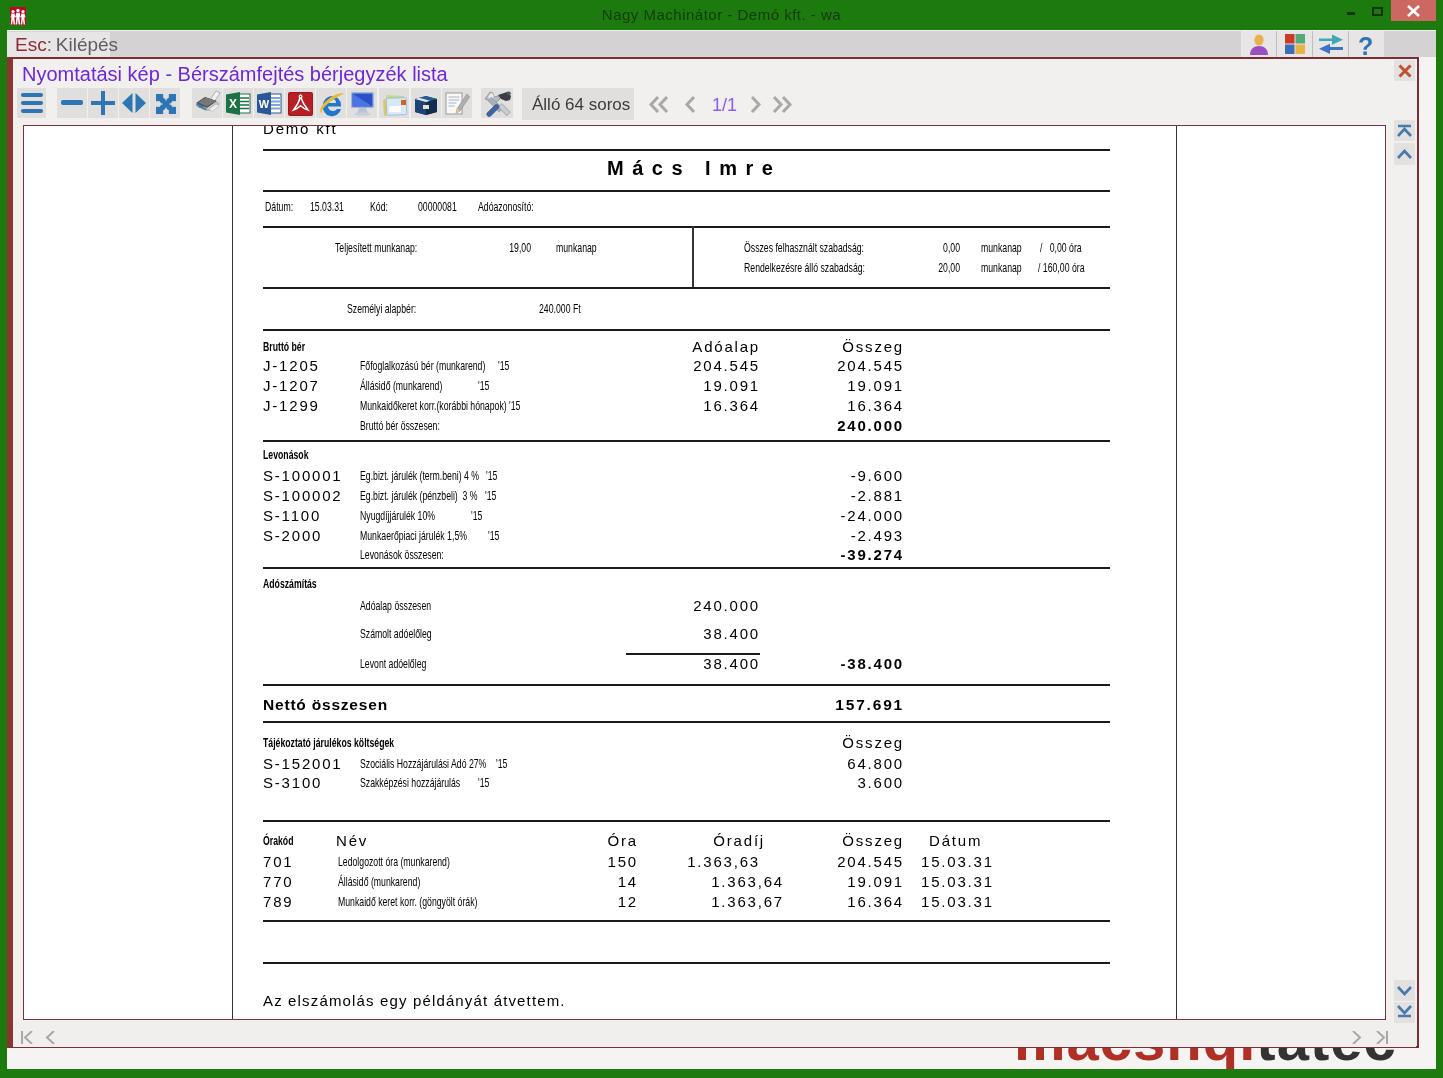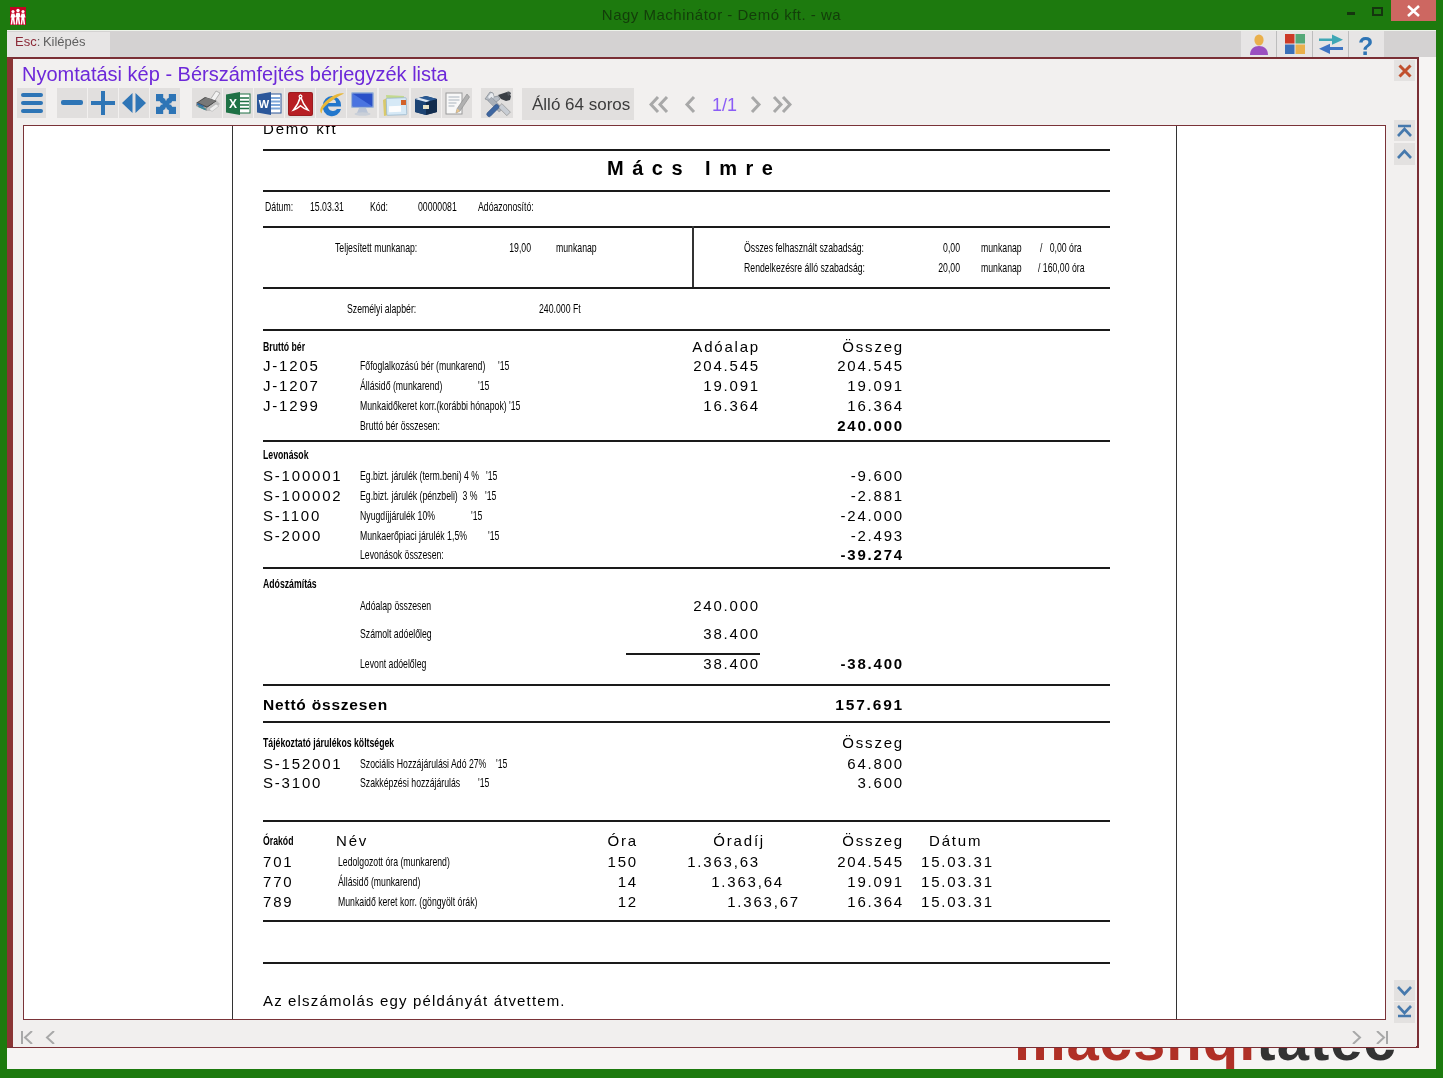--- a/index.html
+++ b/index.html
@@ -4,21 +4,21 @@
 html,body{width:1443px;height:1078px;overflow:hidden}
 body{position:relative;font-family:"Liberation Sans",sans-serif;background:#f6f4f3}
 .abs{position:absolute}
 #titlebar{position:absolute;left:0;top:0;width:1443px;height:30px;background:#1d7a0e}
 #bleft{position:absolute;left:0;top:0;width:7px;height:1078px;background:#1d7a0e}
 #bright{position:absolute;left:1436px;top:0;width:7px;height:1078px;background:#1d7a0e}
 #bbottom{position:absolute;left:0;top:1069px;width:1443px;height:9px;background:#1d7a0e}
 #wtitle{position:absolute;left:0;top:6px;width:1443px;text-align:center;font-size:15px;letter-spacing:.5px;color:#133d0a}
 #escbar{position:absolute;left:7px;top:30px;width:1429px;height:27px;background:#d4d2d2;border-top:1px solid #edf2ea}
 #escbtn{position:absolute;left:0px;top:1px;width:103px;height:26px;background:#e7e5e5}
-#esctext{position:absolute;left:8px;top:3px;font-size:13px;color:#5f5f5f}
+#esctext{position:absolute;left:8px;top:3px;font-size:19px;color:#5f5f5f}
 #esctext b{color:#8c2a38;font-weight:normal}
 #panel{position:absolute;left:7px;top:57px;width:1412px;height:991px;background:#f2f0ef;border-left:6px solid #8a3434;border-top:2px solid #7a2f35;border-right:2px solid #7a2f35;border-bottom:2px solid #7a2f35}
 #ptitle{position:absolute;left:22px;top:63px;font-size:20px;color:#6d28d9}
 #viewport{position:absolute;left:23px;top:125px;width:1363px;height:895px;background:#fff;border:1px solid #7a3338;overflow:hidden}
 #doc{position:absolute;left:-24px;top:-126px;width:1443px;height:1078px}
 #botnav{position:absolute;left:13px;top:1020px;width:1403px;height:27px;background:#f1efee}
 #biglogo{position:absolute;left:1014px;top:1048px;width:402px;height:21px;overflow:hidden}
 #biglogo span{position:absolute;left:0;bottom:-4px;font-size:58px;font-weight:bold;letter-spacing:1px;color:#b03026;white-space:nowrap}
 #biglogo b{color:#333}
 .tb{position:absolute;top:88px;height:30px;background:#e1dfde}
@@ -157,21 +157,21 @@
 <div class="t fA" style="left:921px;top:853px">15.03.31</div>
 <div class="t fA" style="left:263px;top:873px">770</div>
 <div class="t fB" style="left:338px;top:874px">Állásidő (munkarend)</div>
 <div class="t fA num" style="left:518px;top:873px;width:120px">14</div>
 <div class="t fA num" style="left:664px;top:873px;width:120px">1.363,64</div>
 <div class="t fA num" style="left:784px;top:873px;width:120px">19.091</div>
 <div class="t fA" style="left:921px;top:873px">15.03.31</div>
 <div class="t fA" style="left:263px;top:893px">789</div>
 <div class="t fB" style="left:338px;top:894px">Munkaidő keret korr. (göngyölt órák)</div>
 <div class="t fA num" style="left:518px;top:893px;width:120px">12</div>
-<div class="t fA num" style="left:680px;top:893px;width:120px">1.363,67</div>
+<div class="t fA num" style="left:664px;top:893px;width:120px">1.363,67</div>
 <div class="t fA num" style="left:784px;top:893px;width:120px">16.364</div>
 <div class="t fA" style="left:921px;top:893px">15.03.31</div>
 <div class="hl" style="top:920px"></div>
 <div class="hl" style="top:962px"></div>
 <div class="t fA" style="left:263px;top:992px;letter-spacing:1.15px">Az elszámolás egy példányát átvettem.</div>
 </div>
   </div>
 
 <svg class="abs" style="left:10px;top:7px" width="16" height="18" viewBox="0 0 32 36">
     <rect width="32" height="36" fill="#c20524"></rect>

